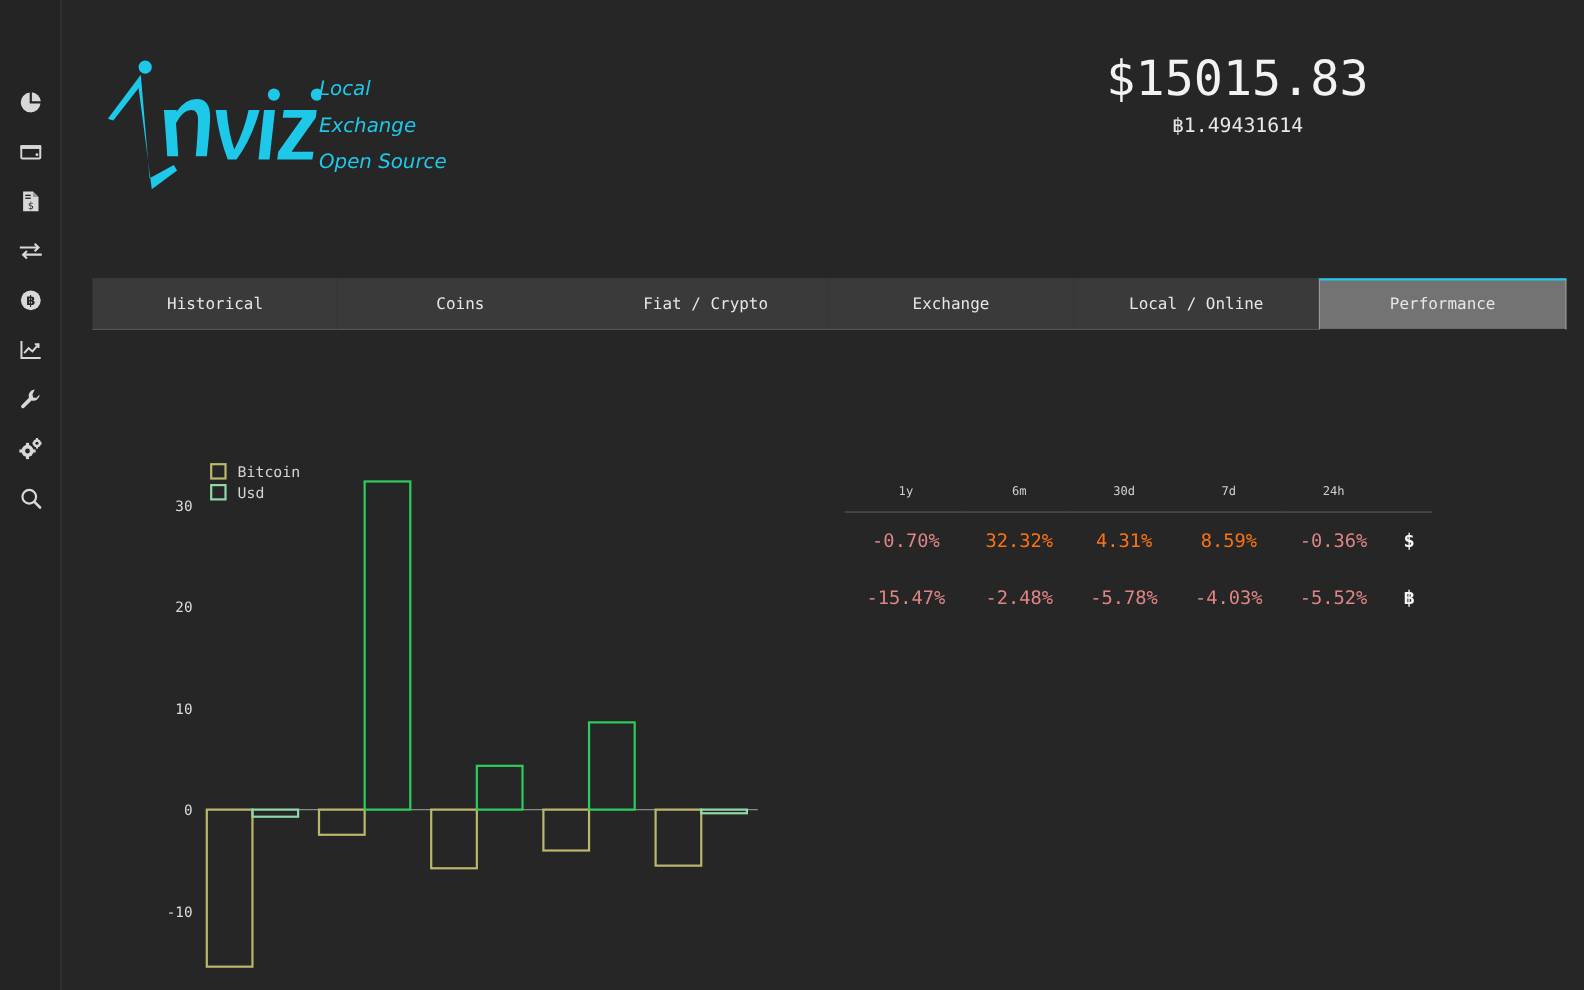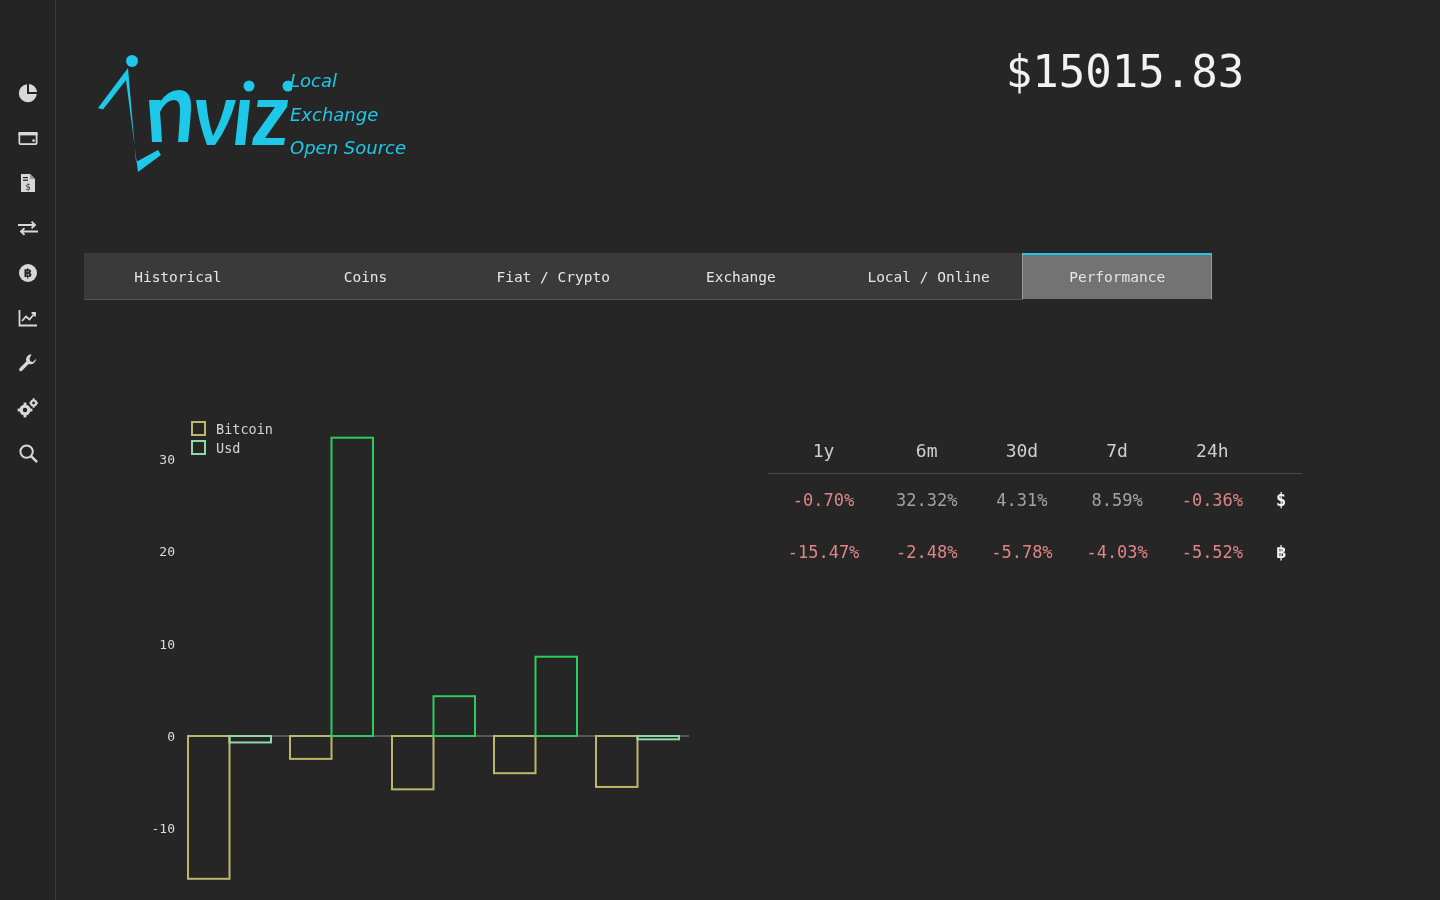--- a/index.html
+++ b/index.html
@@ -38,21 +38,21 @@
   }
   #tagline div { white-space: nowrap; }
 
   #balance { position: absolute; right: 115px; top: 46px; text-align: center; width: 400px; }
   #balance-fiat { color: #f2f2f2; font-size: 44px; letter-spacing: 0px; line-height: 52px; }
   #balance-crypto { color: #e8e8e8; font-size: 18px; margin-top: 6px; line-height: 22px; }
 
   
   #tabs {
     position: absolute; left: 84px; top: 253px;
-    width: 1128px; height: 47px;
+    width: 1340px; height: 47px;
     display: flex;
   }
   .tab {
     flex: 1 1 0;
     display: flex; align-items: center; justify-content: center;
     background: #3a3a3a;
     color: #e6e6e6;
     font-size: 14.5px;
     border-bottom: 1px solid #555;
     border-top: 1px solid #3a3a3a;
@@ -69,26 +69,26 @@
   
   #chart-area { position: absolute; left: 84px; top: 400px; width: 640px; height: 500px; }
   #chart-svg { position: absolute; left: 0; top: 0; }
   .ytick { fill: #dcdcdc; font-size: 13px; font-family: "DejaVu Sans Mono","Liberation Mono",monospace; text-anchor: end; }
   .legend-label { fill: #d4d4d4; font-size: 13.5px; font-family: "DejaVu Sans Mono","Liberation Mono",monospace; }
 
   
   #perf { position: absolute; left: 768px; top: 434px; width: 534px; }
   #perf table { width: 100%; border-collapse: collapse; }
   #perf th {
-    font-weight: normal; color: #cfcfcf; font-size: 18px;
+    font-weight: normal; color: #cfcfcf; font-size: 11px;
     padding: 6px 0 12px 0; text-align: center;
   }
   #perf thead tr { border-bottom: 1px solid #4a4a4a; }
   #perf td { text-align: center; font-size: 17px; padding: 16px 0; }
-  #perf td.pos { color: #a3a3a3; }
+  #perf td.pos { color: #f97316; }
   #perf td.neg { color: #e08585; }
   #perf td.sym { color: #f5f5f5; font-weight: bold; font-size: 17px; width: 42px; }
   #perf th.sym-h { width: 42px; }
 </style>
 </head>
 <body>
 
 <div id="app">
 
   <div id="sidebar">
@@ -200,20 +200,21 @@
     </svg>
     <div id="tagline">
       <div>Local</div>
       <div>Exchange</div>
       <div>Open Source</div>
     </div>
   </div>
 
   <div id="balance">
     <div id="balance-fiat">$15015.83</div>
+    <div id="balance-crypto">฿1.49431614</div>
   </div>
 
   <div id="tabs">
     <div class="tab">
         <span>Historical</span>
       </div>
     <div class="tab">
         <span>Coins</span>
       </div>
     <div class="tab">

